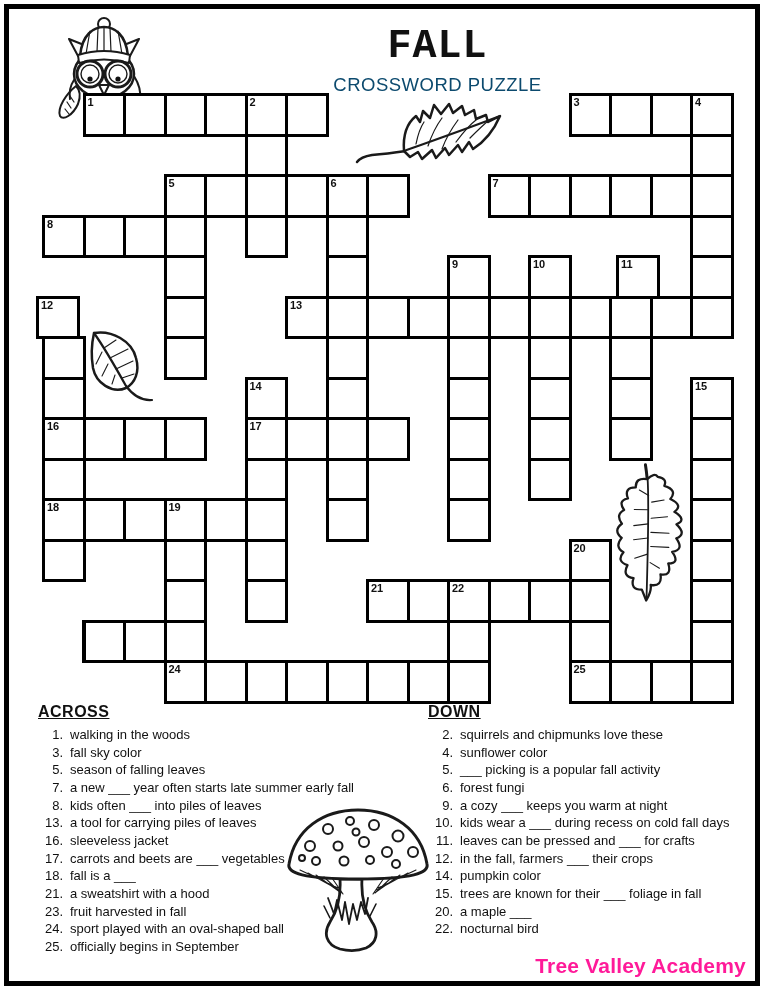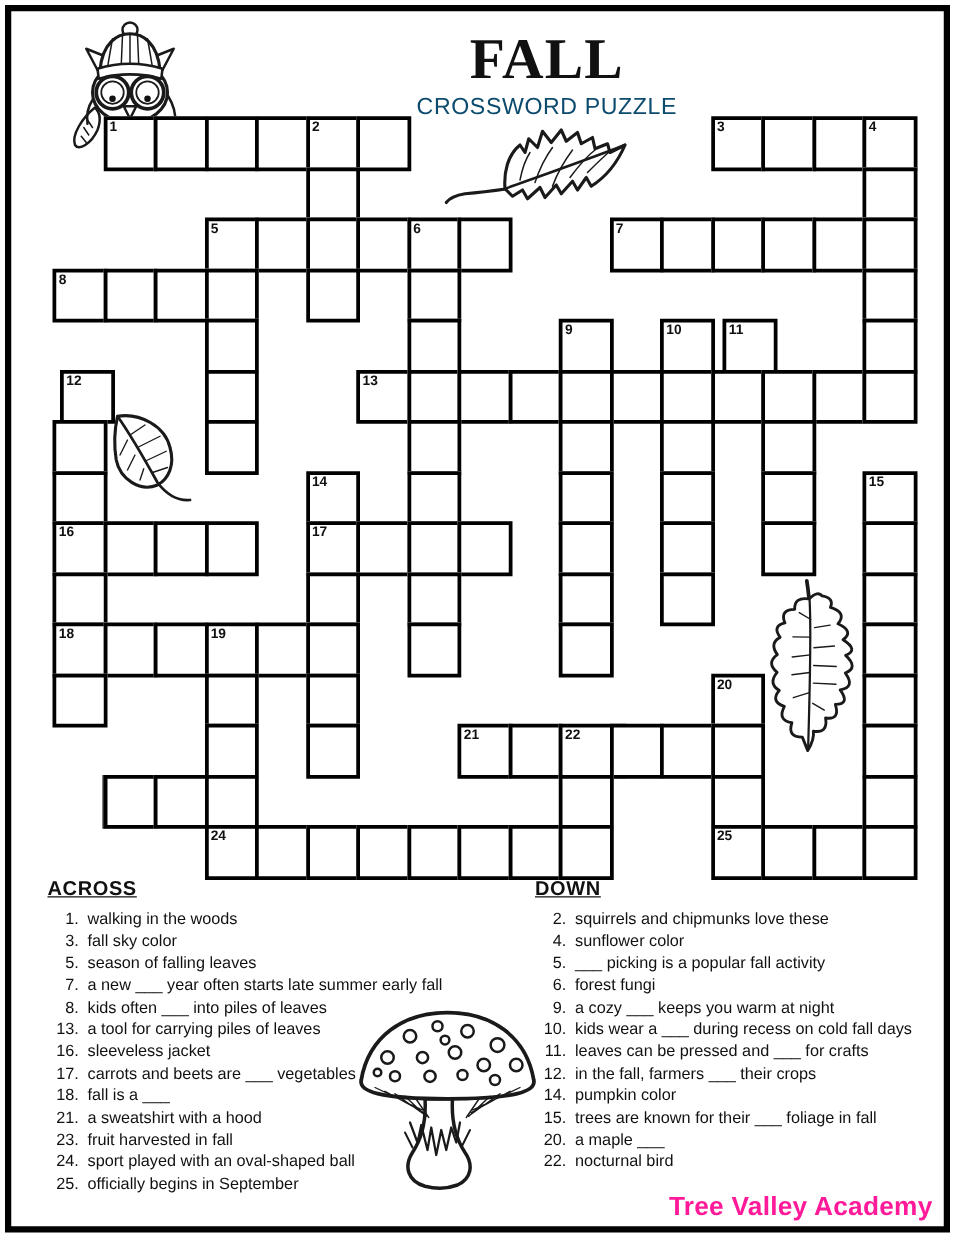--- a/index.html
+++ b/index.html
@@ -6,21 +6,21 @@
   body{
     width:768px;height:994px;position:relative;overflow:hidden;
     background:#fff;font-family:"Liberation Sans",sans-serif;color:#111;
   }
   .page-border{
     position:absolute;left:4px;top:4px;width:756px;height:982px;
     border:5px solid #000;box-sizing:border-box;z-index:0;
   }
   
   .title-block{position:absolute;left:300px;top:22px;width:275px;text-align:center;z-index:3;}
-  .title{font-size:46px;line-height:49px;font-weight:bold;letter-spacing:1px;font-family:Liberation Serif, serif;}
+  .title{font-size:40px;line-height:49px;font-weight:bold;letter-spacing:1px;font-family:Liberation Mono, monospace;}
   .subtitle{font-size:18.5px;margin-top:3px;letter-spacing:0.5px;color:#0c4a6e;}
   
   #grid{position:absolute;left:0;top:0;width:768px;height:994px;z-index:2;}
   .cell{
     position:absolute;width:43.5px;height:43.5px;box-sizing:border-box;
     border:3px solid #000;background:#fff;
   }
   .cellnum{
     position:absolute;top:0px;left:2px;font-size:11px;font-weight:bold;line-height:12px;
   }
@@ -173,25 +173,25 @@
     <div class="cell" style="left: 325.5px; top: 214.5px;"></div>
     <div class="cell" style="left: 690px; top: 214.5px;"></div>
     <div class="cell" style="left: 163.5px; top: 255px;"></div>
     <div class="cell" style="left: 325.5px; top: 255px;"></div>
     <div class="cell" style="left: 447px; top: 255px;">
       <span class="cellnum">9</span>
     </div>
     <div class="cell" style="left: 528px; top: 255px;">
       <span class="cellnum">10</span>
     </div>
-    <div class="cell" style="left: 578px; top: 255px;">
+    <div class="cell" style="left: 616px; top: 255px;">
       <span class="cellnum">11</span>
     </div>
     <div class="cell" style="left: 690px; top: 255px;"></div>
-    <div class="cell" style="left: 48px; top: 295.5px;">
+    <div class="cell" style="left: 36px; top: 295.5px;">
       <span class="cellnum">12</span>
     </div>
     <div class="cell" style="left: 163.5px; top: 295.5px;"></div>
     <div class="cell" style="left: 285px; top: 295.5px;">
       <span class="cellnum">13</span>
     </div>
     <div class="cell" style="left: 325.5px; top: 295.5px;"></div>
     <div class="cell" style="left: 366px; top: 295.5px;"></div>
     <div class="cell" style="left: 406.5px; top: 295.5px;"></div>
     <div class="cell" style="left: 447px; top: 295.5px;"></div>

